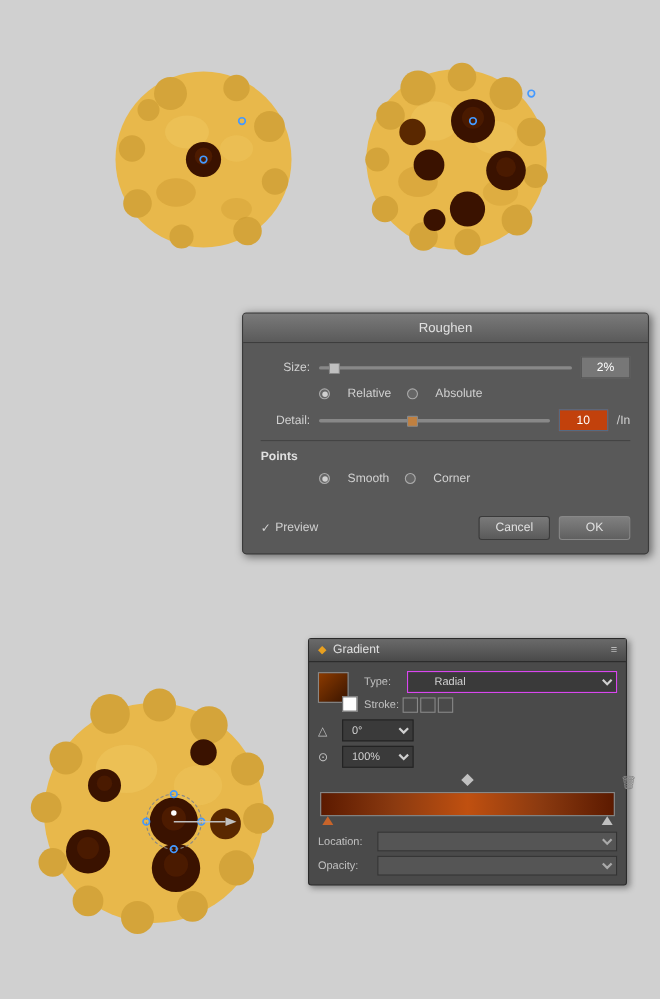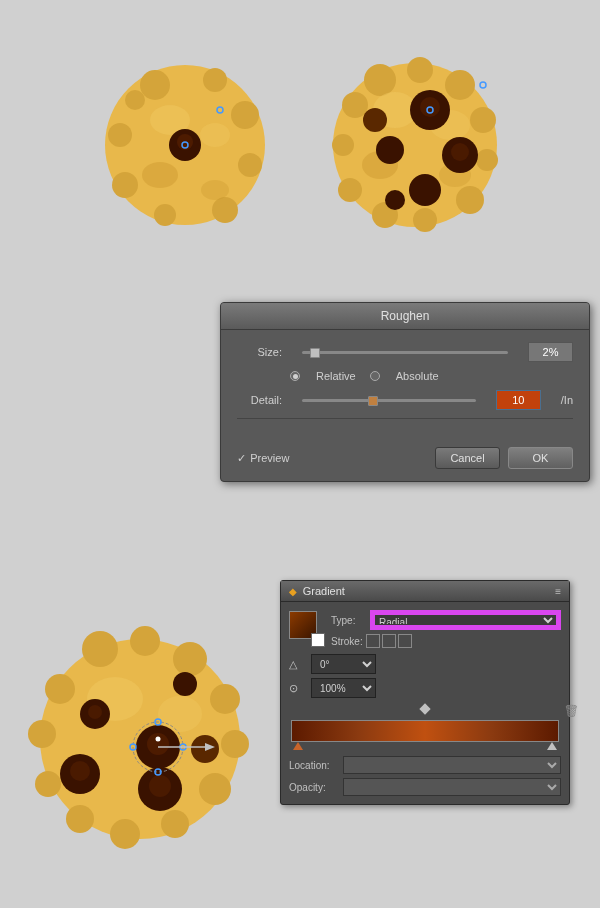--- a/index.html
+++ b/index.html
@@ -32,21 +32,21 @@
 
     
     .cookie-svg {
       width: 200px;
       height: 200px;
     }
 
     
     .roughen-dialog {
       position: absolute;
-      top: 302px;
+      top: 284px;
       left: 220px;
       width: 370px;
       background: #595959;
       border: 1px solid #3a3a3a;
       border-radius: 4px;
       box-shadow: 2px 2px 8px rgba(0,0,0,0.5);
     }
 
     .dialog-titlebar {
       background: linear-gradient(to bottom, #7a7a7a, #5a5a5a);
@@ -66,21 +66,21 @@
       color: #e0e0e0;
       font-size: 11px;
       font-weight: bold;
       margin-bottom: 8px;
     }
 
     .option-row {
       display: flex;
       align-items: center;
       margin-bottom: 8px;
-      gap: 20px;
+      gap: 8px;
     }
 
     .option-label {
       color: #d0d0d0;
       width: 45px;
       font-size: 11px;
       text-align: right;
     }
 
     .slider-track {
@@ -298,24 +298,24 @@
     .type-label {
       color: #c0c0c0;
       font-size: 10px;
       width: 35px;
     }
 
     .panel-select {
       flex: 1;
       height: 20px;
       background: #3a3a3a;
-      border: 5px solid #d946ef;
+      border: 1px solid #d946ef;
       color: #d0d0d0;
       font-size: 10px;
-      padding: 1px 0;
+      padding: 1px 20px;
     }
 
     .panel-select-small {
       width: 65px;
       height: 20px;
       background: #3a3a3a;
       border: 1px solid #222;
       color: #d0d0d0;
       font-size: 10px;
       padding: 1px 4px;
@@ -466,20 +466,31 @@
       <span class="option-label">Detail:</span>
       <div class="slider-track">
         <div class="slider-thumb" style="left: 38%; background: #c08040;"></div>
       </div>
       <input class="value-input highlighted" type="text" value="10" style="">
       <span class="unit-label">/In</span>
     </div>
 
     <div class="divider"></div>
 
+    <div class="section-label">Points</div>
+    <div class="radio-group">
+      <span class="radio-label">
+        <span class="radio-circle checked"></span>
+        <span>Smooth</span>
+      </span>
+      <span class="radio-label" style="margin-left:8px;">
+        <span class="radio-circle"></span>
+        <span>Corner</span>
+      </span>
+    </div>
   </div>
 
   <div class="dialog-footer">
     <div class="preview-check">
       <span class="checkmark">✓</span>
       <span class="preview-label">Preview</span>
     </div>
     <div class="dialog-button">Cancel</div>
     <div class="dialog-button default">OK</div>
   </div>

